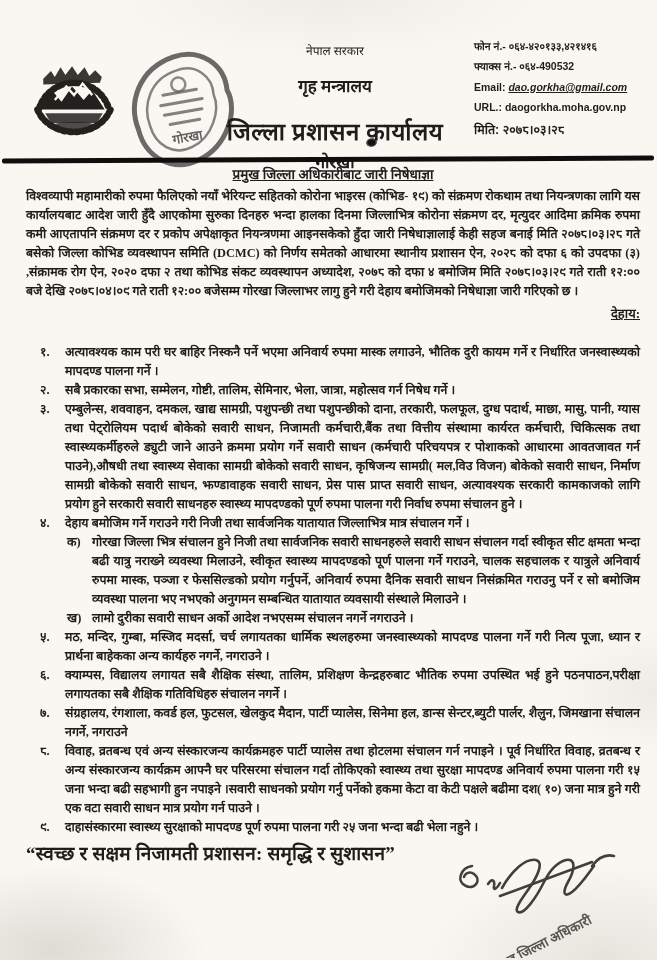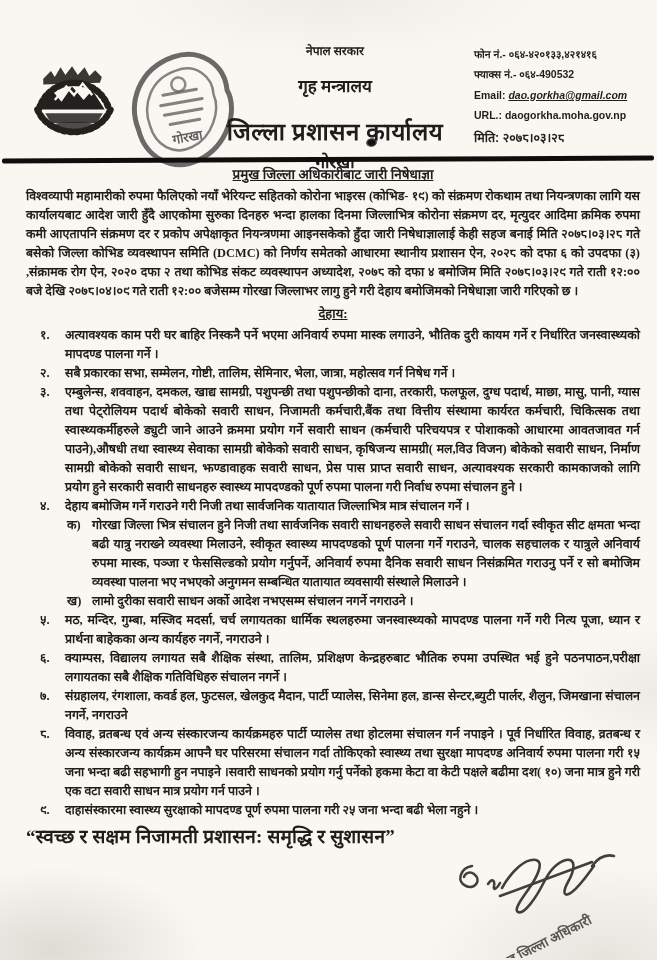--- a/index.html
+++ b/index.html
@@ -13,36 +13,36 @@
       radial-gradient(160px 90px at 100% 72%, rgba(200,190,182,.22), rgba(200,190,182,0) 70%),
       radial-gradient(300px 80px at 50% 0%, rgba(210,205,198,.25), rgba(210,205,198,0) 75%),
       #f9f7f2;
   }
   .page{position:absolute;inset:0;}
   
   .hdr{position:relative;height:160px;}
   .emblem{position:absolute;left:26px;top:50px;width:96px;height:96px;}
   .stamp{position:absolute;left:128px;top:50px;width:110px;height:122px;transform:rotate(-10deg);opacity:.88;}
   .org{position:absolute;left:185px;top:44px;width:300px;text-align:center;line-height:1.25;}
-  .org .l1{font-size:12px;font-weight:700;}
+  .org .l1{font-size:12px;font-weight:400;}
   .org .l2{font-size:17px;font-weight:700;margin-top:17px;}
   .org .l3{font-size:24px;font-weight:700;margin-top:20px;letter-spacing:.5px;}
   .org .l4{font-size:17px;font-weight:700;margin-top:5px;}
-  .contact{position:absolute;left:474px;top:44px;width:178px;font-family:"Liberation Sans","DejaVu Sans",sans-serif;
+  .contact{position:absolute;left:474px;top:36px;width:178px;font-family:"Liberation Sans","DejaVu Sans",sans-serif;
            font-size:10.5px;font-weight:700;line-height:1.95;color:#201e1b;}
   .contact .em a,.contact .em span.v{text-decoration:underline;font-style:italic;}
   .contact .v{font-weight:700;}
   .contact .date{font-size:12.5px;}
   .inkblot{position:absolute;left:366px;top:138px;width:11px;height:9px;background:radial-gradient(#111 40%,rgba(17,17,17,.6) 70%,transparent 75%);border-radius:60% 40% 55% 45%;}
   .rule{position:absolute;left:2px;right:3px;top:157px;height:5px;background:#0e0e0e;transform:rotate(-.25deg);border-radius:2px;}
   
   .doc{position:absolute;left:26px;right:17px;top:163px;font-size:12.4px;font-weight:700;line-height:19px;text-align:justify;}
   .title{text-align:center;font-size:13.5px;text-decoration:underline;margin:2px 0 3px 0;font-weight:700;}
   .intro{margin:0;}
-  .deha{text-align:center;text-decoration:underline;font-size:13px;margin:3px 0 3px 0;font-weight:700;}
+  .deha{text-align:right;text-decoration:underline;font-size:13px;margin:3px 0 20px 0;font-weight:700;}
   .list{margin:0 0 0 14px;}
   .item{display:flex;align-items:flex-start;}
   .inum{width:25px;flex:none;}
   .itxt{flex:1;text-align:justify;}
   .sub{display:flex;margin-left:27px;}
   .slabel{width:25px;flex:none;}
   .stxt{flex:1;text-align:justify;}
   .slogan{font-size:19px;margin-top:7px;letter-spacing:.2px;}
   
   .sig{position:absolute;right:0px;top:826px;width:215px;height:132px;}

